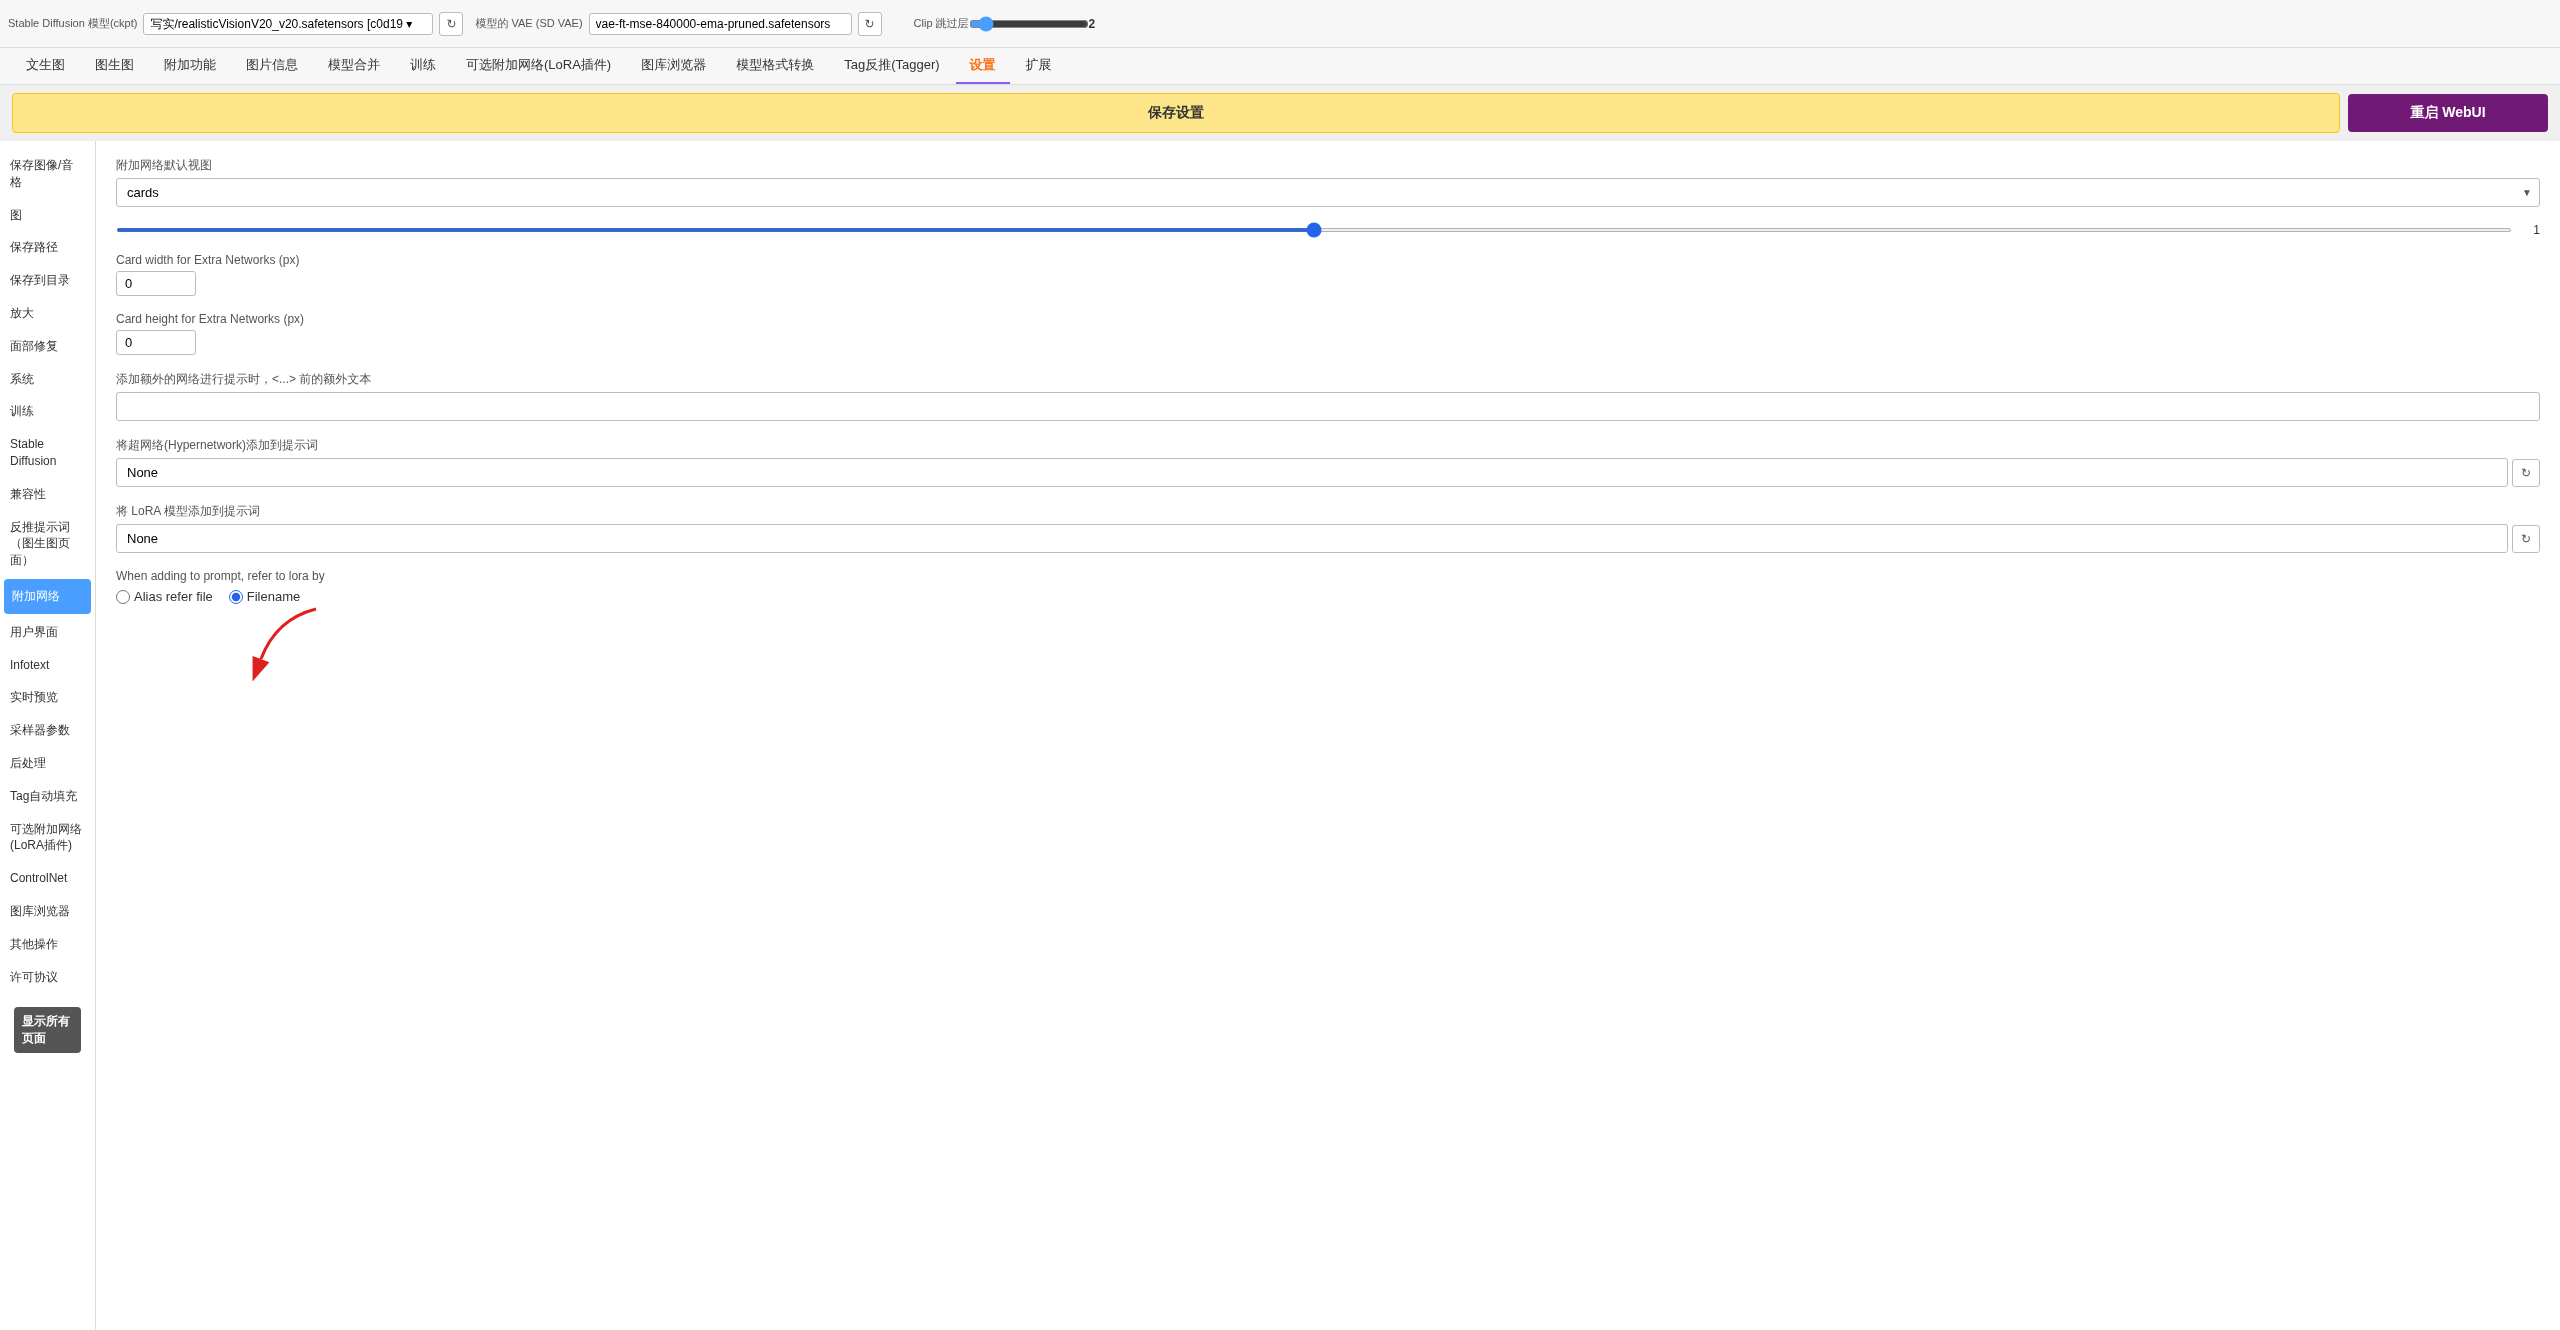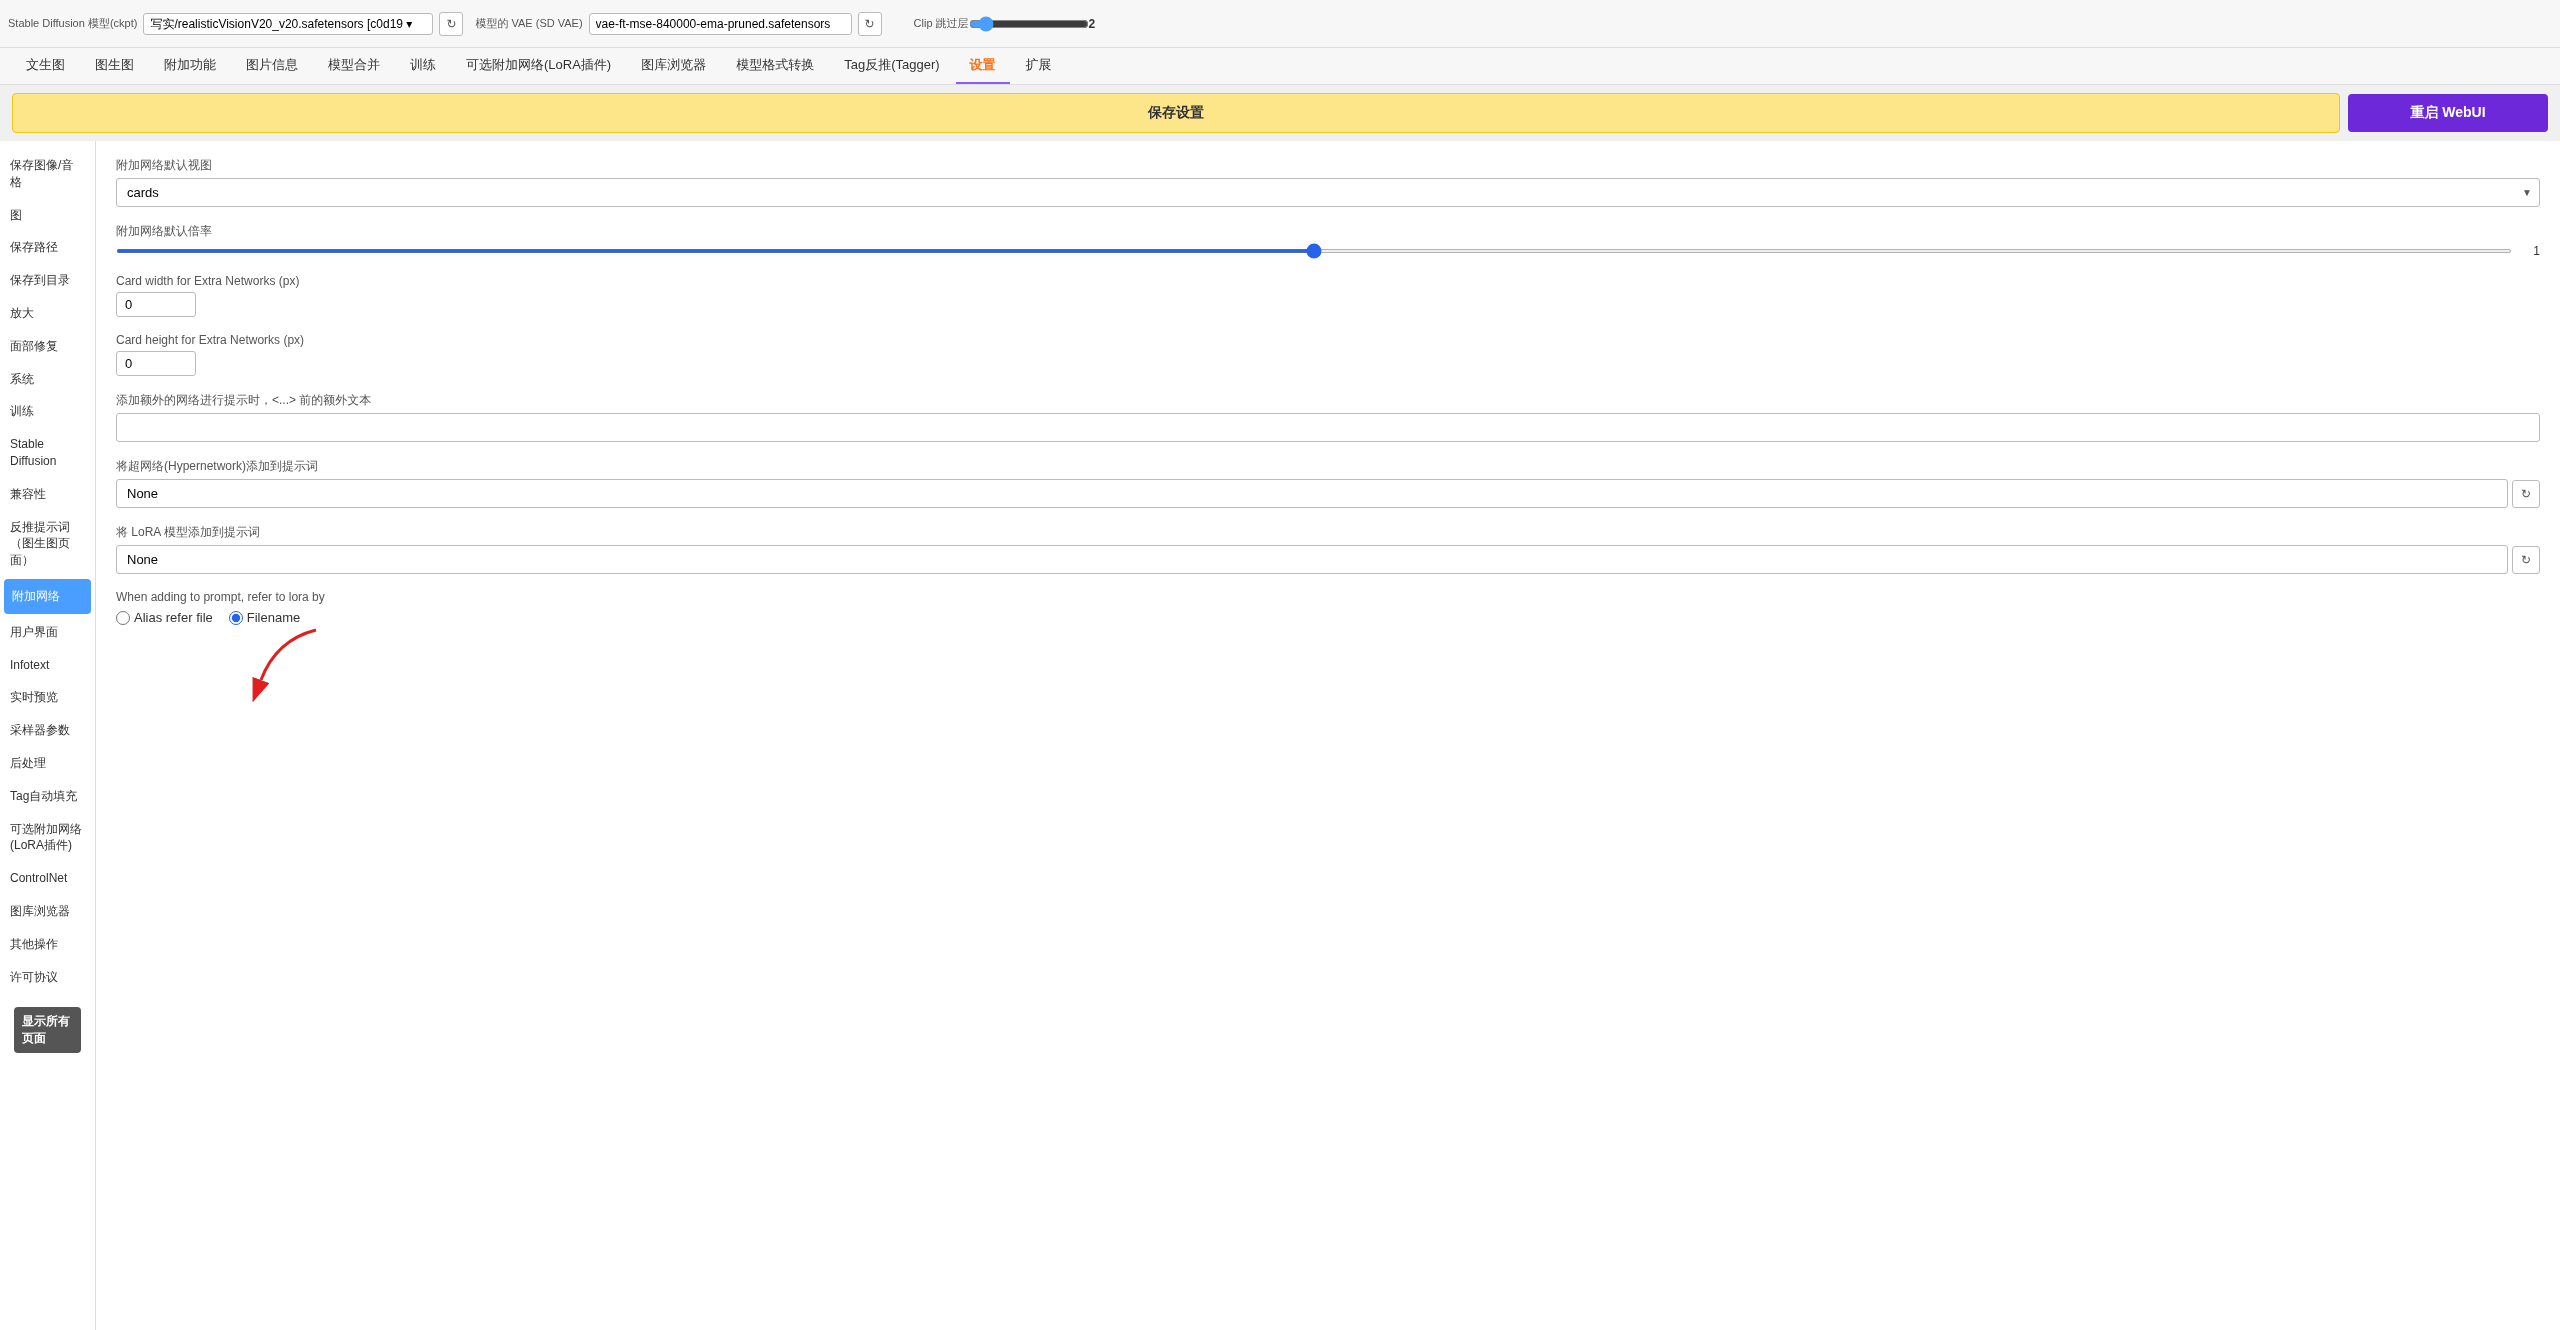--- a/index.html
+++ b/index.html
@@ -91,21 +91,21 @@
       border: 1px solid #f5c518;
       border-radius: 4px;
       padding: 10px;
       font-size: 14px;
       font-weight: bold;
       cursor: pointer;
       color: #333;
     }
     .btn-restart {
       width: 200px;
-      background: #6d28d9;
+      background: #701a75;
       border: none;
       border-radius: 4px;
       padding: 10px;
       font-size: 14px;
       font-weight: bold;
       cursor: pointer;
       color: white;
     }
 
     
@@ -335,21 +335,20 @@
       <div class="section-label">附加网络默认视图</div>
       <div class="select-wrapper">
         <select class="select-full">
           <option value="cards">cards</option>
         </select>
         <span class="select-arrow">▼</span>
       </div>
     </div>
 
     <div class="section-group">
-      <div class="section-label">附加网络默认倍率</div>
       <div class="slider-row">
         <input type="range" class="slider-full" min="0" max="2" step="0.01" value="1" style="width: 100%; accent-color: rgb(37, 99, 235);">
         <span class="slider-val">1</span>
       </div>
     </div>
 
     <div class="section-group">
       <div class="section-label">Card width for Extra Networks (px)</div>
       <input type="text" class="number-input" value="0" style="">
     </div>

